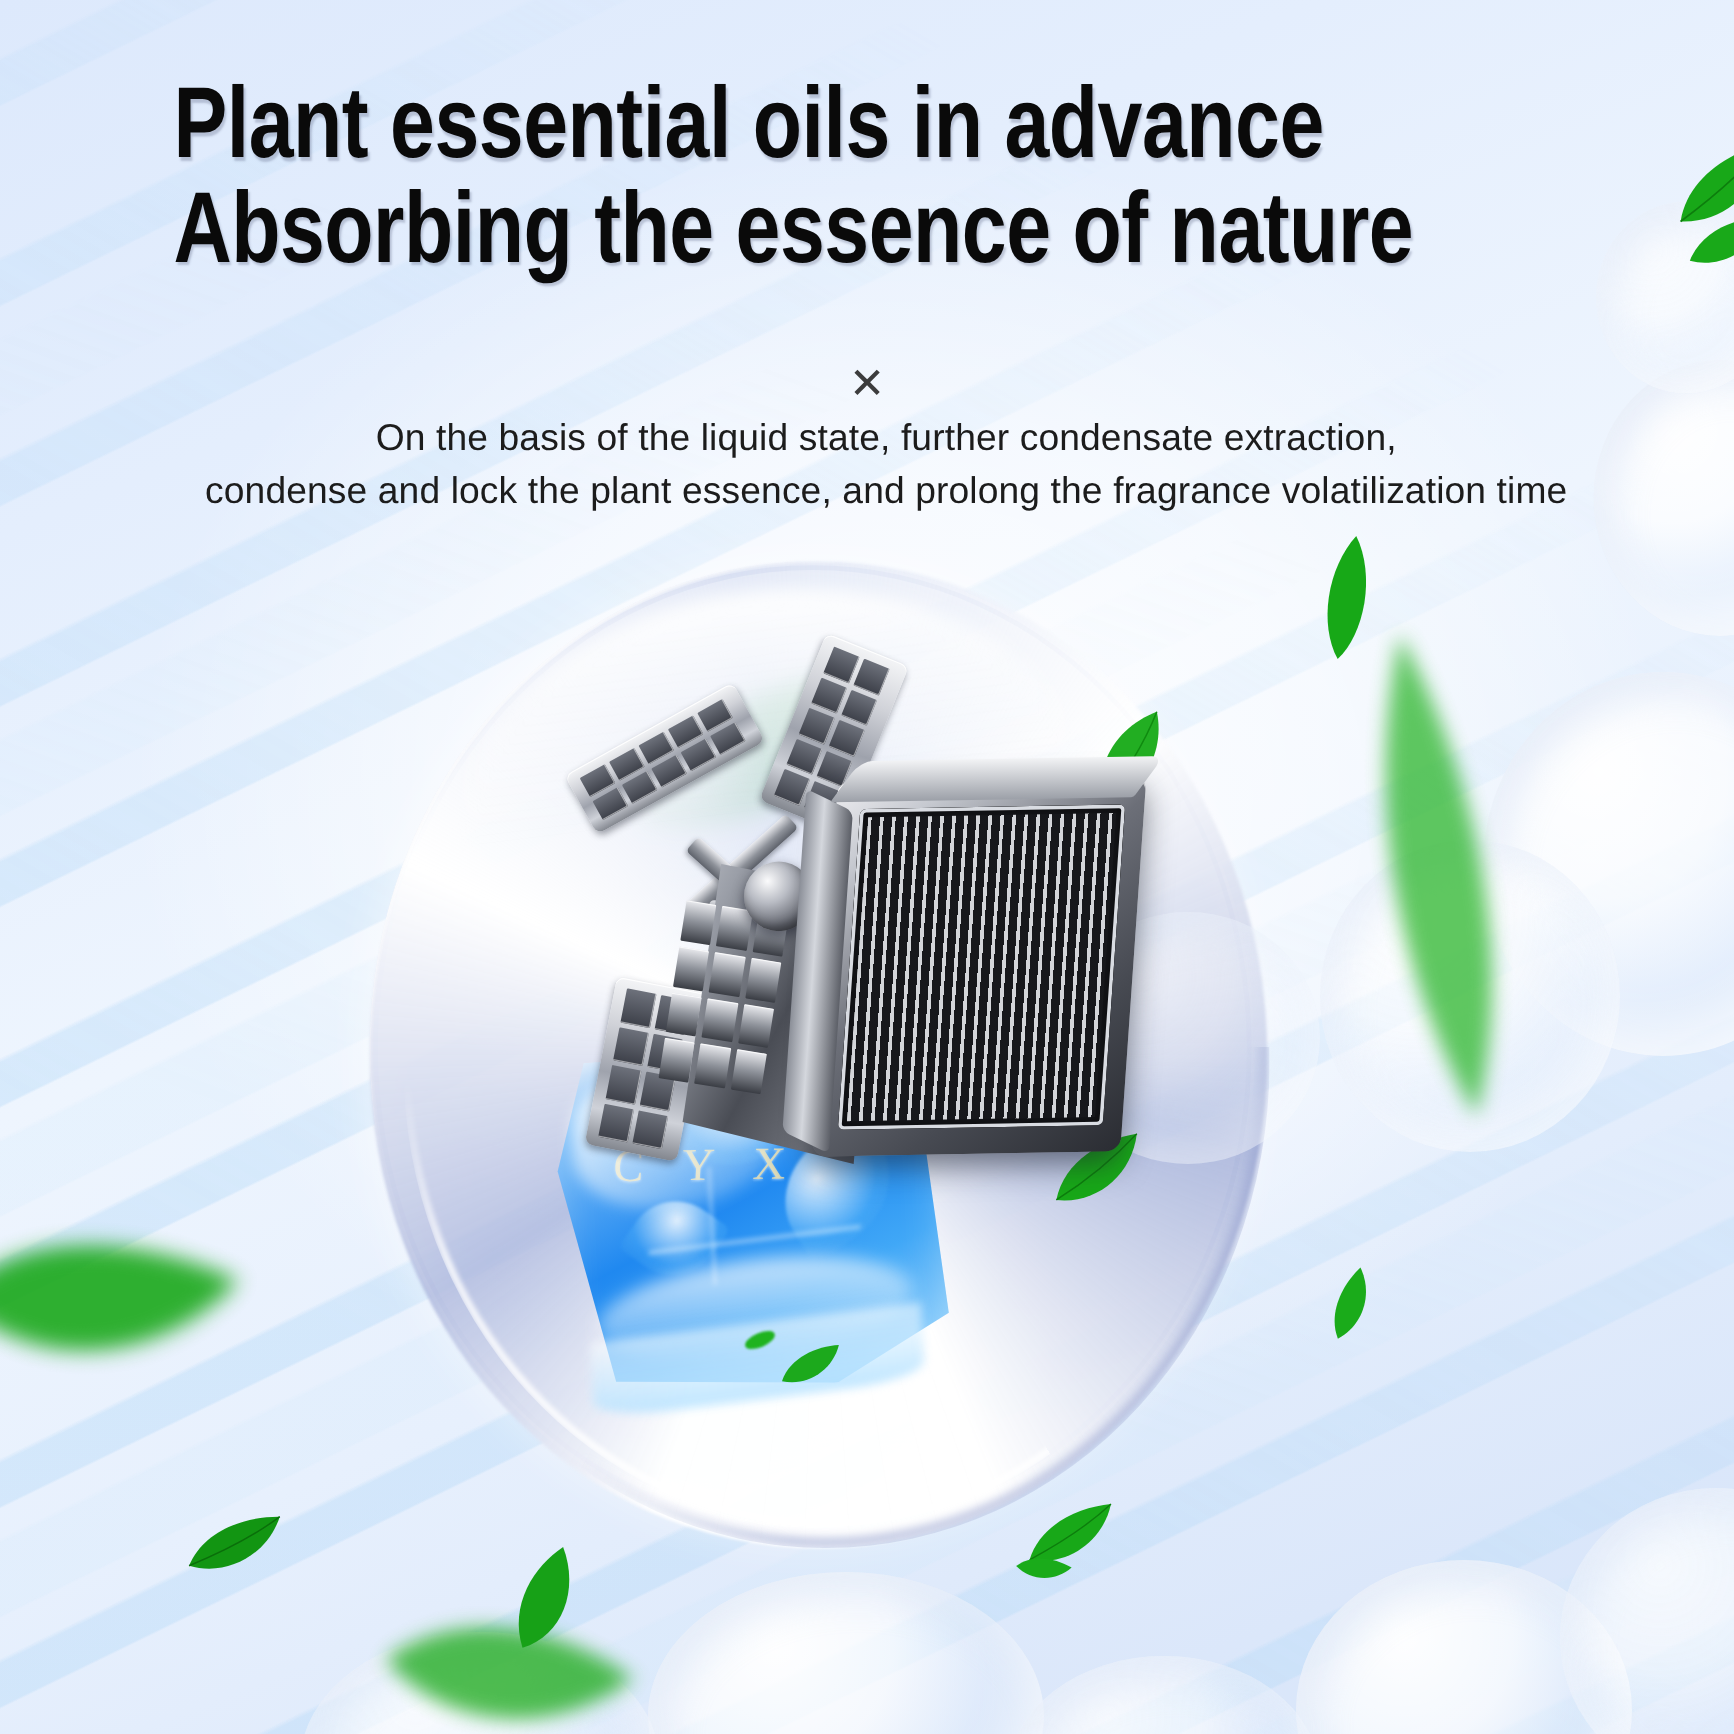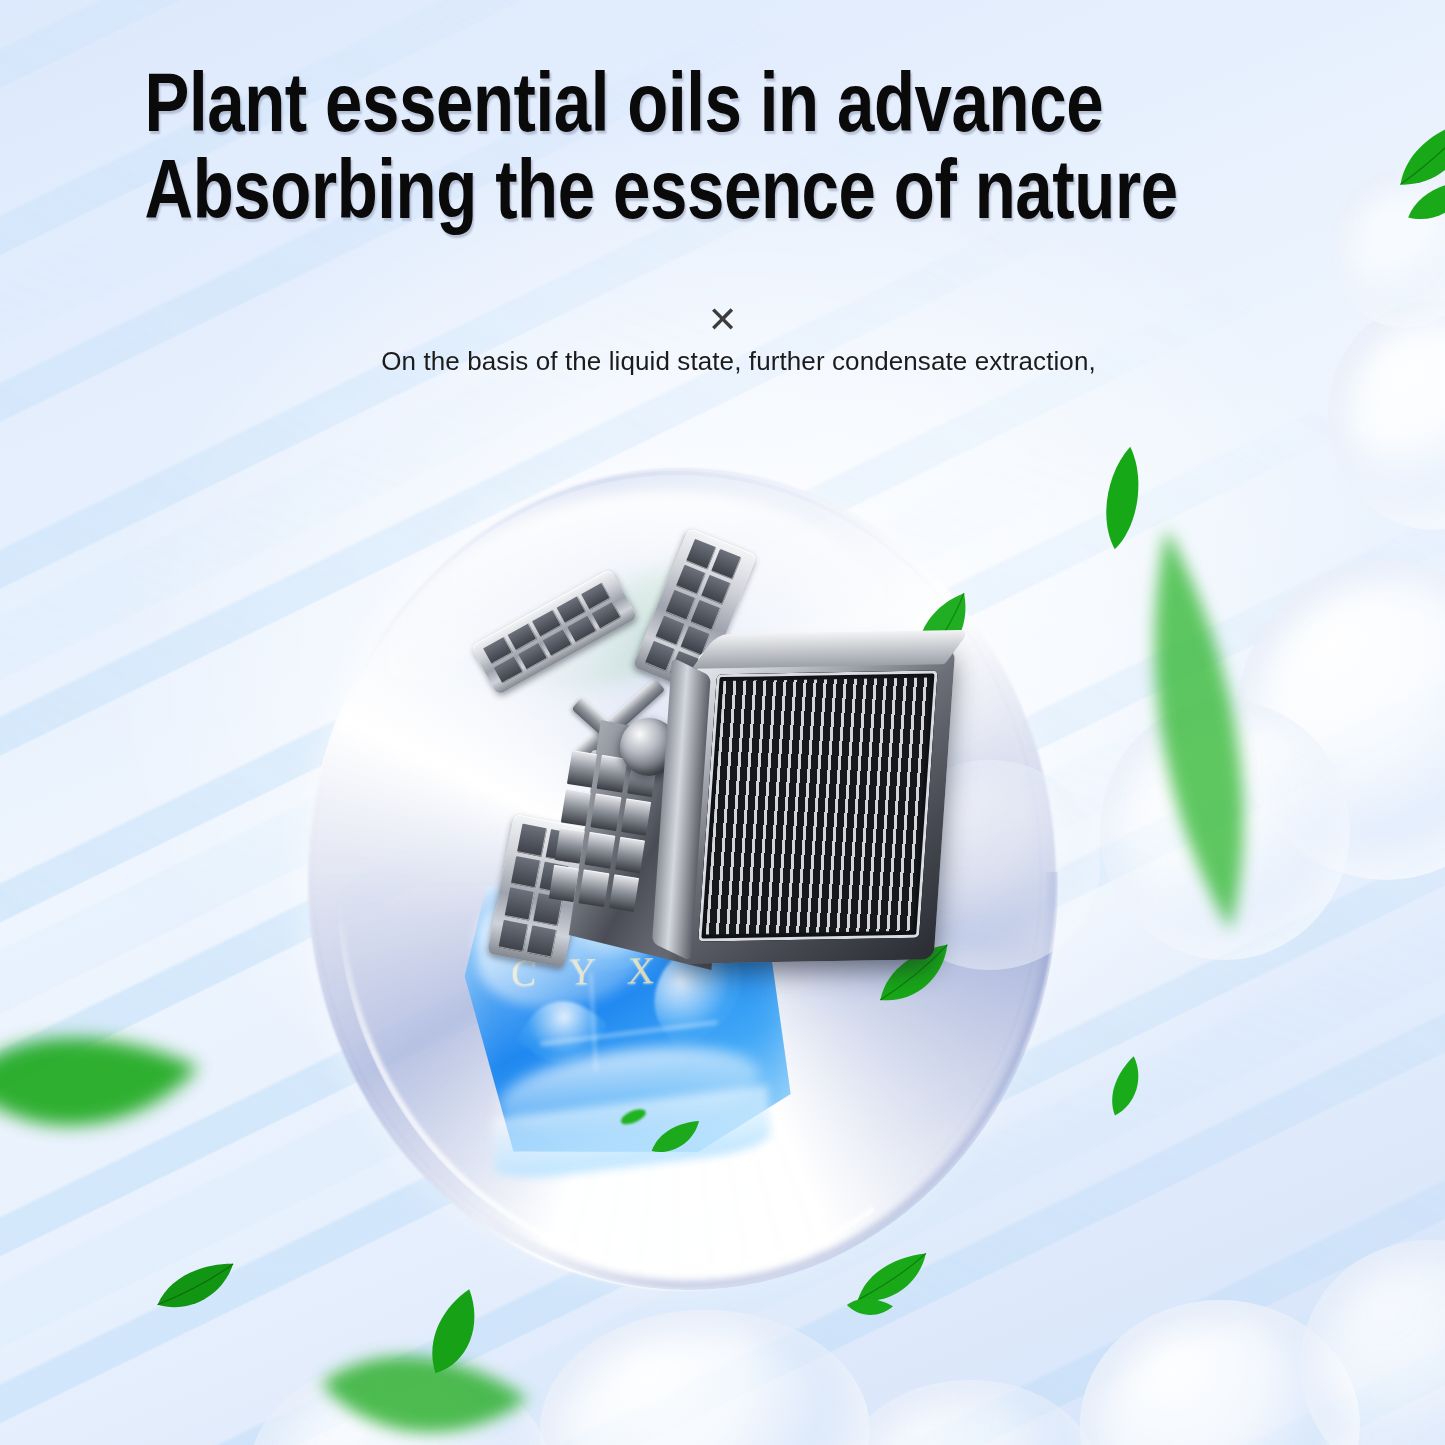--- a/index.html
+++ b/index.html
@@ -106,21 +106,21 @@
   
   .xmark{
     position:absolute;left:0;right:0;top:302px;text-align:center;
     font-size:36px;color:#2d2d2d;font-weight:400;line-height:1;
     font-family:"Liberation Sans", sans-serif;opacity:.92;
   }
 
   
   .body-copy{
     position:absolute;left:0;right:0;top:343px;text-align:center;
-    font-size:26px;color:#1c1c1c;line-height:1.43;font-weight:400;
+    font-size:31px;color:#1c1c1c;line-height:1.43;font-weight:400;
     letter-spacing:.1px;
     margin-left:32px;
   }
   .body-copy div{white-space:nowrap;}
 
   
   .leaf{position:absolute;pointer-events:none;}
   .leaf svg{display:block;width:100%;height:100%;}
 
   
@@ -236,20 +236,21 @@
 
   <div class="headline">
     <span class="l l1">Plant essential oils in advance</span>
     <span class="l l2">Absorbing the essence of nature</span>
   </div>
 
   <div class="xmark">✕</div>
 
   <div class="body-copy">
     <div>On the basis of the liquid state, further condensate extraction,</div>
+    <div>condense and lock the plant essence, and prolong the fragrance volatilization time</div>
   </div>
 
   <div class="leaf" style="left:-40px;top:990px;width:230px;height:200px;filter:blur(9px);opacity:.9;transform:rotate(18deg);">
     <svg viewBox="0 0 100 60">
         <path d="M2 42 C18 6 68 0 98 4 C82 40 40 60 2 42Z" fill="#1aa81a"></path>
       </svg>
   </div>
   <div class="leaf" style="left:1120px;top:520px;width:150px;height:420px;filter:blur(8px);opacity:.75;transform:rotate(-8deg);">
     <svg viewBox="0 0 40 120">
         <path d="M20 2 C34 40 36 84 22 118 C8 84 6 40 20 2Z" fill="#2cb62c"></path>

